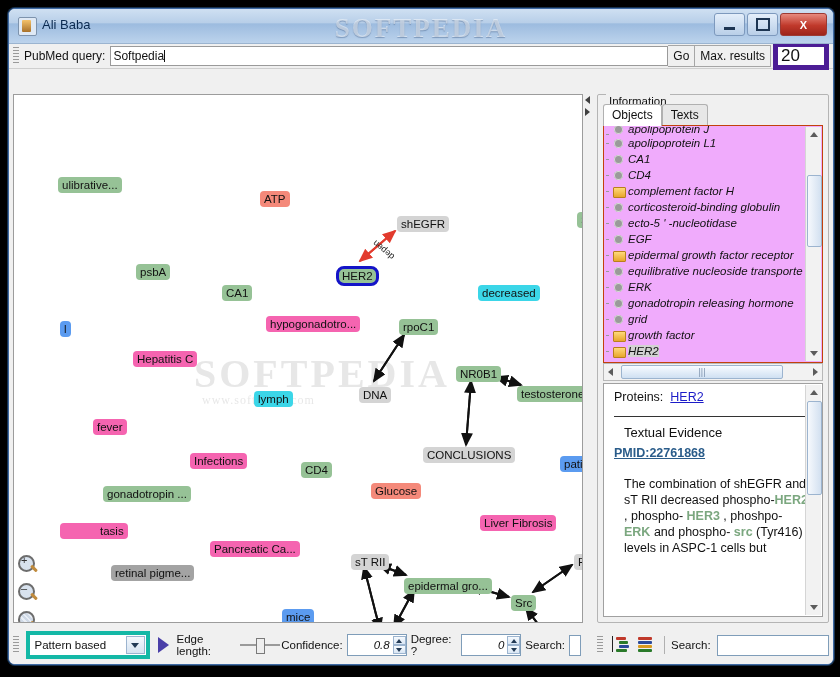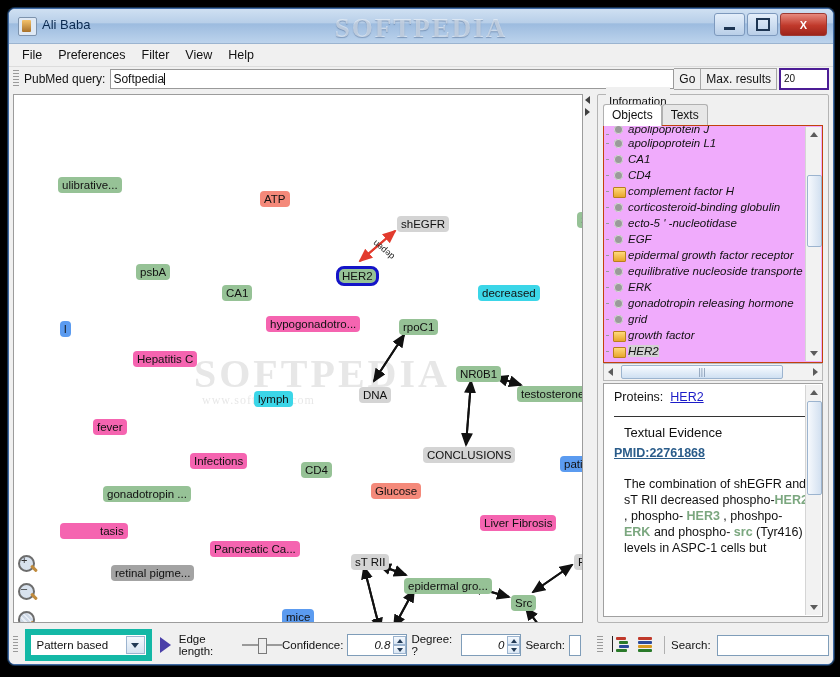--- a/index.html
+++ b/index.html
@@ -38,22 +38,22 @@
      padding:0 4px;gap:0;border-bottom:1px solid #cfcfcf;}
   .grip{width:6px;height:18px;margin-right:3px;
      background:repeating-linear-gradient(to bottom,#9a9a9a 0 1px,transparent 1px 3px);}
   .qlabel{font-size:12px;color:#111;padding:0 5px 0 2px;}
   .qinput{flex:1;height:18px;background:#fff;border:1px solid #9a9a9a;
      font-size:12px;color:#111;padding:0 2px;line-height:18px;position:relative;}
   .caret{display:inline-block;width:1px;height:12px;background:#111;
      vertical-align:-2px;margin-left:0px;}
   .qbtn{height:20px;border:1px solid #a6a6a6;border-left:none;background:#f0f0f0;
      font-size:12px;color:#111;display:flex;align-items:center;padding:0 5px;}
-  .qnum{width:40px;height:18px;background:#fff;border:2px solid #4c1d95;
-     font-size:10px;color:#111;padding:0 3px;line-height:18px;margin-left:2px;}
+  .qnum{width:40px;height:18px;background:#fff;border:5px solid #4c1d95;
+     font-size:17px;color:#111;padding:0 3px;line-height:18px;margin-left:2px;}
   
   .content{position:absolute;left:0;right:0;top:81px;bottom:0;background:#f0f0f0;}
   .graphpane{position:absolute;left:4px;top:4px;width:568px;bottom:41px;
      background:#fff;border:1px solid #9c9c9c;overflow:hidden;}
   .gwatermark{position:absolute;left:180px;top:255px;
      font-family:"Liberation Serif",serif;font-weight:bold;font-size:40px;
      letter-spacing:3px;color:rgba(170,170,170,.28);pointer-events:none;}
   .gwatermark small{display:block;font-size:12px;letter-spacing:1px;
      font-weight:normal;margin-top:-4px;margin-left:8px;}
   .node{position:absolute;font-size:11.5px;color:#111;border-radius:4px;
@@ -117,21 +117,21 @@
   .dline{padding:6px 10px 2px;}
   .dlink{color:#1c1cc8;text-decoration:underline;}
   .hr{height:1px;background:#333;margin:10px 10px 0;}
   .dtitle{font-weight:normal;font-size:13px;padding:8px 20px 4px;}
   .pmid{padding:2px 10px 6px;color:#2a5c8a;text-decoration:underline;font-weight:bold;font-size:12.5px;}
   .para{padding:10px 12px 0 20px;line-height:16px;font-size:12.5px;}
   .gtxt{color:#7ba77f;font-weight:bold;}
   
   .bottombar{position:absolute;left:4px;bottom:4px;width:568px;height:30px;
      background:#f0f0f0;display:flex;align-items:center;gap:4px;}
-  .combo{width:120px;height:20px;background:#fff;border:6px solid #14b8a6;
+  .combo{width:120px;height:20px;background:#fff;border:4px solid #14b8a6;
      display:flex;align-items:center;font-size:11.5px;color:#111;padding-left:5px;position:relative;}
   .combo .cb{position:absolute;right:1px;top:1px;width:17px;height:16px;
      background:linear-gradient(#f4f8fd,#d6e3f1);border:1px solid #9cb4cf;
      display:flex;align-items:center;justify-content:center;}
   .caretdn{width:0;height:0;border-left:4px solid transparent;border-right:4px solid transparent;
      border-top:5px solid #223a55;}
   .playbtn{width:0;height:0;border-top:8px solid transparent;border-bottom:8px solid transparent;
      border-left:11px solid #4a3fa8;margin:0 4px;}
   .lbl{font-size:11.5px;color:#111;}
   .slider{position:relative;width:40px;height:16px;}
@@ -168,27 +168,20 @@
       <div class="wbtn">
           <div class="bar"></div>
         </div>
       <div class="wbtn">
           <div class="sq"></div>
         </div>
       <div class="wbtn close">X</div>
     </div>
   </div>
 
-  <div class="menubar">
-    <span>File</span>
-    <span>Preferences</span>
-    <span>Filter</span>
-    <span>View</span>
-    <span>Help</span>
-  </div>
 
   <div class="querybar">
     <div class="grip"></div>
     <div class="qlabel">PubMed query:</div>
     <div class="qinput"><span>Softpedia</span><span class="caret"></span></div>
     <div class="qbtn">Go</div>
     <div class="qbtn">Max. results</div>
     <div class="qnum">20</div>
   </div>
 

